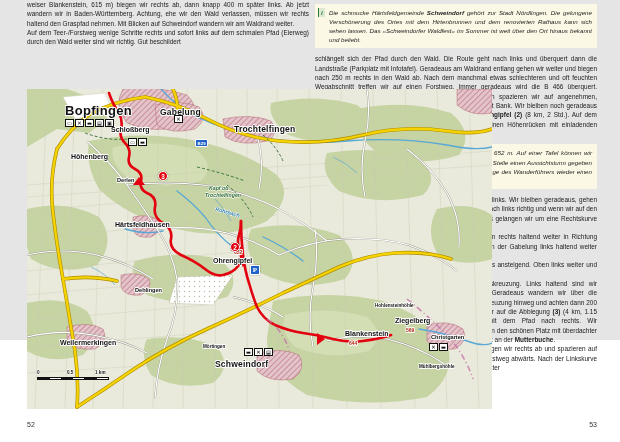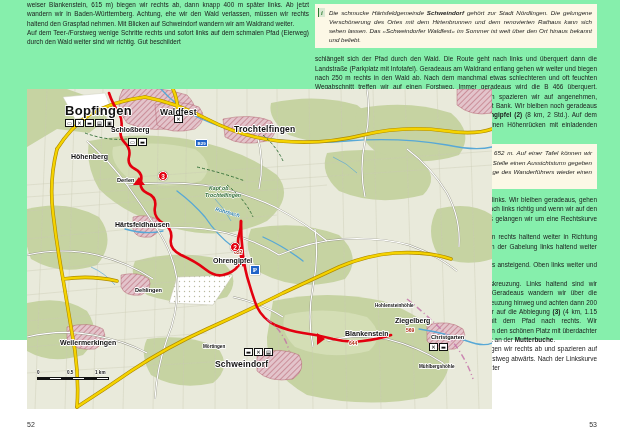--- a/index.html
+++ b/index.html
@@ -7,21 +7,21 @@
   html, body {
     margin: 0; padding: 0;
     width: 620px; height: 442px;
     background: #ffffff;
     font-family: "Liberation Sans", sans-serif;
     overflow: hidden;
   }
   #page {
     position: relative;
     width: 620px; height: 340px;
-    background: #86efac;
+    background: #e5e5e5;
   }
   .col {
     position: absolute;
     top: 0;
     width: 282px;
   }
   #col-left  { left: 27px; }
   #col-right { left: 315px; }
 
   
@@ -374,21 +374,21 @@
         <polygon points="298,250 290,244 290,256"></polygon>
       </g>
 
       <g stroke="#c46fa8" stroke-width="1.5" fill="none" opacity=".8" stroke-dasharray="6 3 1 3">
         <path d="M380,210 Q400,226 420,246 Q438,266 446,290"></path>
         <path d="M240,230 Q258,244 262,262"></path>
       </g>
     </svg>
 
     <span class="map-label lbl-city" style="left:38px;  top:14px;">Bopfingen</span>
-    <span class="map-label lbl-town" style="left:133px; top:18px;">Waldfest</span>
+    <span class="map-label lbl-town" style="left:133px; top:18px;">Gabelung</span>
     <span class="map-label lbl-town" style="left:207px; top:35px;">Trochtelfingen</span>
     <span class="map-label lbl-vill" style="left:84px;  top:37px;">Schloßberg</span>
     <span class="map-label lbl-vill" style="left:44px;  top:64px;">Höhenberg</span>
     <span class="map-label lbl-small" style="left:90px;  top:88px;">Derlen</span>
     <span class="map-label lbl-vill" style="left:88px;  top:132px;">Härtsfeldhausen</span>
     <span class="map-label lbl-vill" style="left:186px; top:168px;">Ohrengipfel</span>
     <span class="map-label lbl-small" style="left:108px; top:198px;">Dehlingen</span>
     <span class="map-label lbl-vill" style="left:33px;  top:250px;">Weilermerkingen</span>
     <span class="map-label lbl-tiny" style="left:176px; top:255px;">Mörtingen</span>
     <span class="map-label lbl-town" style="left:188px; top:270px;">Schweindorf</span>

